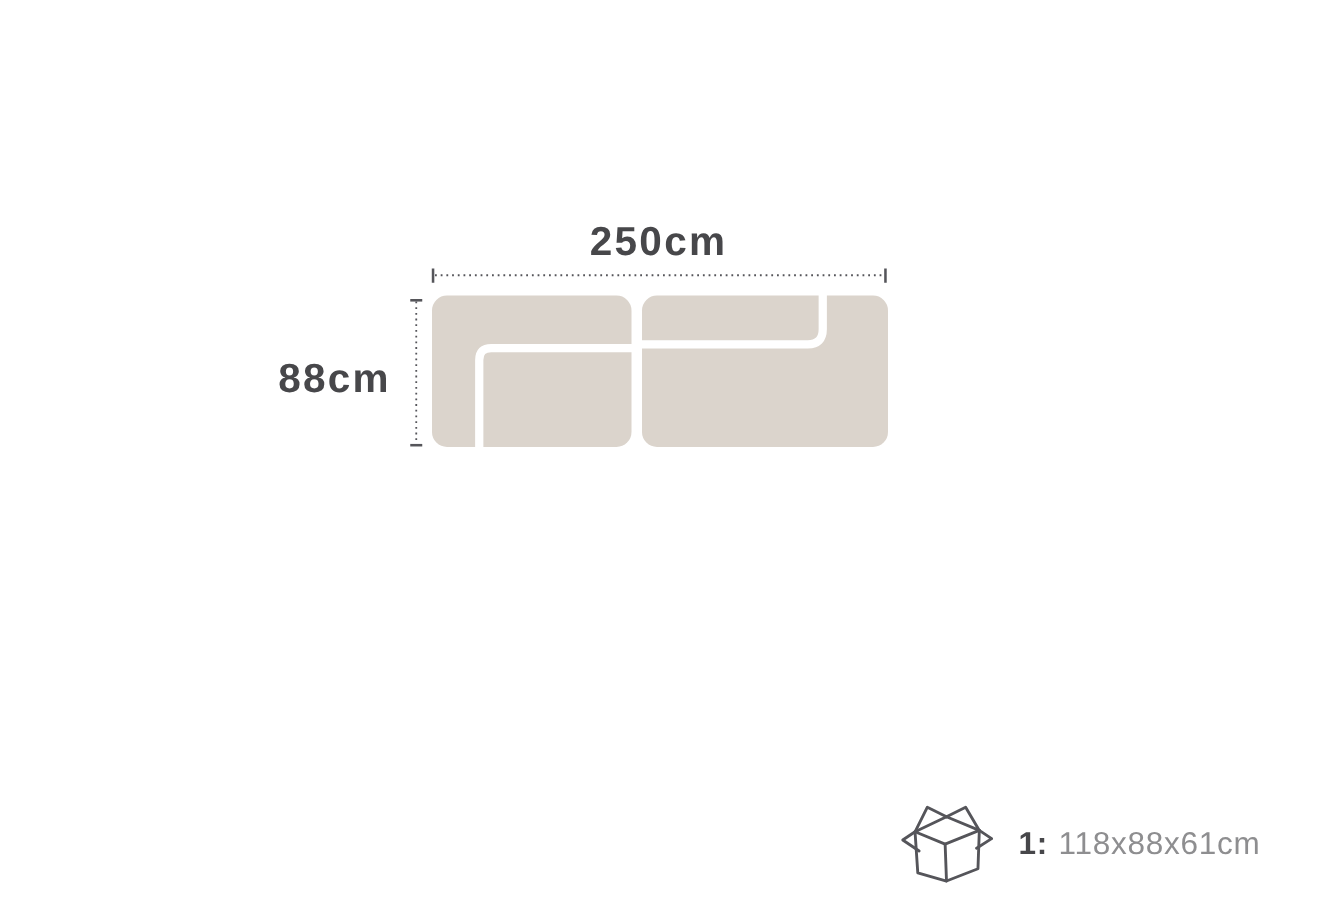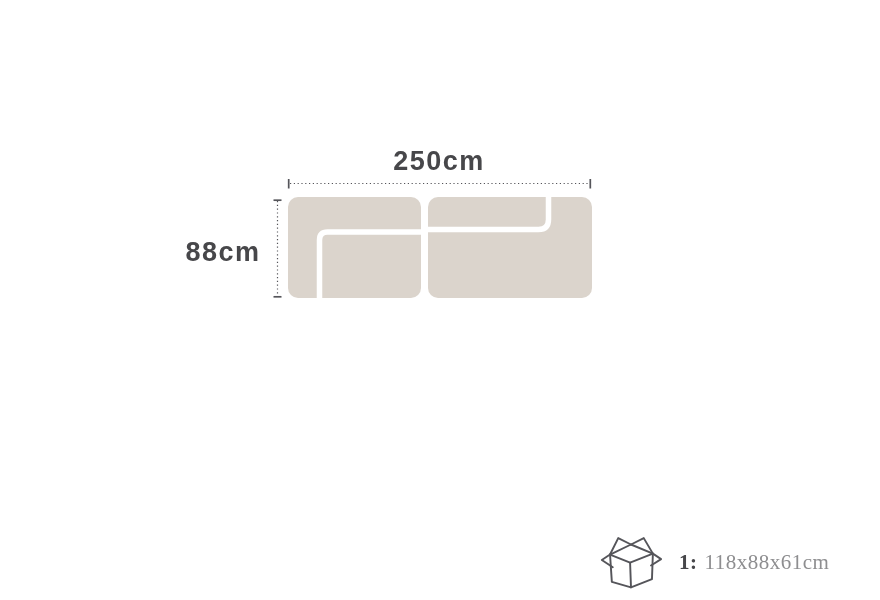--- a/index.html
+++ b/index.html
@@ -35,21 +35,20 @@
     left:180px;top:237px;
     width:86px;
     text-align:center;
   }
   .packaging{
     position:absolute;
     left:600px;top:531px;
     display:flex;
     align-items:center;
     gap:17px;
-    font-family:Liberation Serif, serif;
   }
   .packaging .rows{display:flex;flex-direction:column;}
   .pk-row{
     font-size:21px;
     line-height:29px;
     white-space:nowrap;
     color:var(--text-muted);
   }
   .pk-label{
     font-weight:700;

